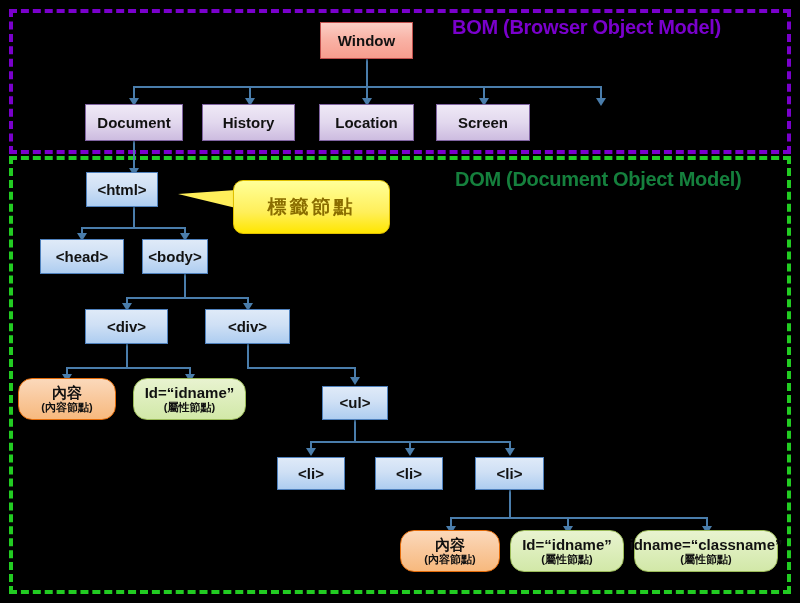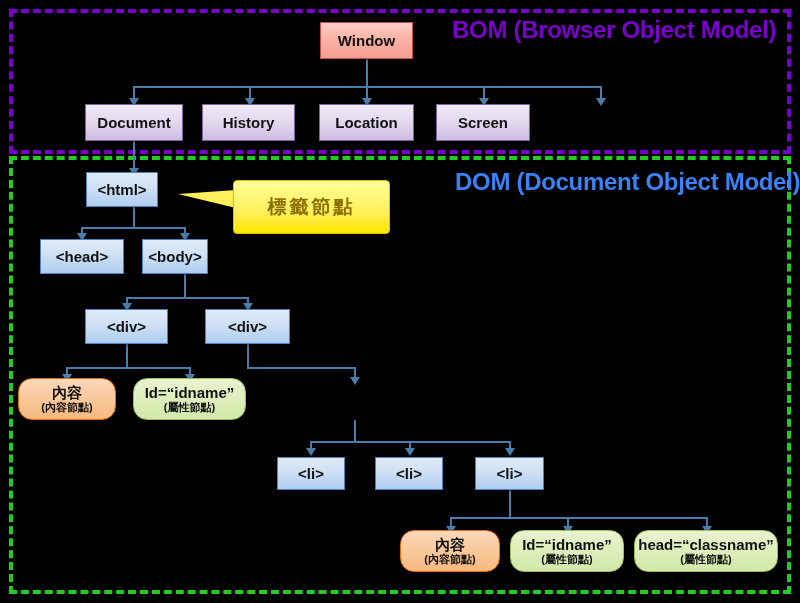--- a/index.html
+++ b/index.html
@@ -32,33 +32,33 @@
   .region-dom {
     left: 9px;
     top: 156px;
     width: 782px;
     height: 438px;
     border: 4px dashed #22cc22;
   }
   .region-title {
     position: absolute;
     font-weight: bold;
-    font-size: 24px;
+    font-size: 20px;
     letter-spacing: -0.3px;
     white-space: nowrap;
   }
   .title-bom {
     left: 452px;
     top: 16px;
     color: #7a00cc;
   }
   .title-dom {
     left: 455px;
     top: 168px;
-    color: #3b82f6;
+    color: #15803d;
   }
 
   
   .node {
     position: absolute;
     box-sizing: border-box;
     display: flex;
     flex-direction: column;
     align-items: center;
     justify-content: center;
@@ -129,21 +129,21 @@
 
   
   .callout {
     position: absolute;
     left: 233px;
     top: 180px;
     width: 155px;
     height: 52px;
     background: linear-gradient(to bottom, #ffff99 0%, #ffef5a 60%, #ffe600 100%);
     border: 1px solid #e0c000;
-    border-radius: 4px;
+    border-radius: 10px;
     box-shadow: 2px 2px 3px rgba(0,0,0,0.6);
     display: flex;
     align-items: center;
     justify-content: center;
   }
   .callout-text {
     color: #8a6d00;
     font-size: 19px;
     font-weight: bold;
     letter-spacing: 3px;
@@ -261,20 +261,23 @@
     <span class="l1">&lt;body&gt;</span>
   </div>
 
   <div class="node node-tag" style="left:85px; top:309px; width:83px; height:35px;">
     <span class="l1">&lt;div&gt;</span>
   </div>
   <div class="node node-tag" style="left:205px; top:309px; width:85px; height:35px;">
     <span class="l1">&lt;div&gt;</span>
   </div>
 
+  <div class="node node-tag" style="left:322px; top:386px; width:66px; height:34px;">
+    <span class="l1">&lt;ul&gt;</span>
+  </div>
 
   <div class="node node-tag" style="left:277px; top:457px; width:68px; height:33px;">
     <span class="l1">&lt;li&gt;</span>
   </div>
   <div class="node node-tag" style="left:375px; top:457px; width:68px; height:33px;">
     <span class="l1">&lt;li&gt;</span>
   </div>
   <div class="node node-tag" style="left:475px; top:457px; width:69px; height:33px;">
     <span class="l1">&lt;li&gt;</span>
   </div>
@@ -290,21 +293,21 @@
 
   <div class="node node-content" style="left:400px; top:530px; width:100px; height:42px;">
     <span class="l1">內容</span>
     <span class="l2">(內容節點)</span>
   </div>
   <div class="node node-attr" style="left:510px; top:530px; width:114px; height:42px;">
     <span class="l1">Id=“idname”</span>
     <span class="l2">(屬性節點)</span>
   </div>
   <div class="node node-attr" style="left:634px; top:530px; width:144px; height:42px;">
-    <span class="l1">head=“classname”</span>
+    <span class="l1">idname=“classname”</span>
     <span class="l2">(屬性節點)</span>
   </div>
 
   <div class="callout-tail"></div>
   <div class="callout">
     <span class="callout-text">標籤節點</span>
   </div>
 
 </div>
 

